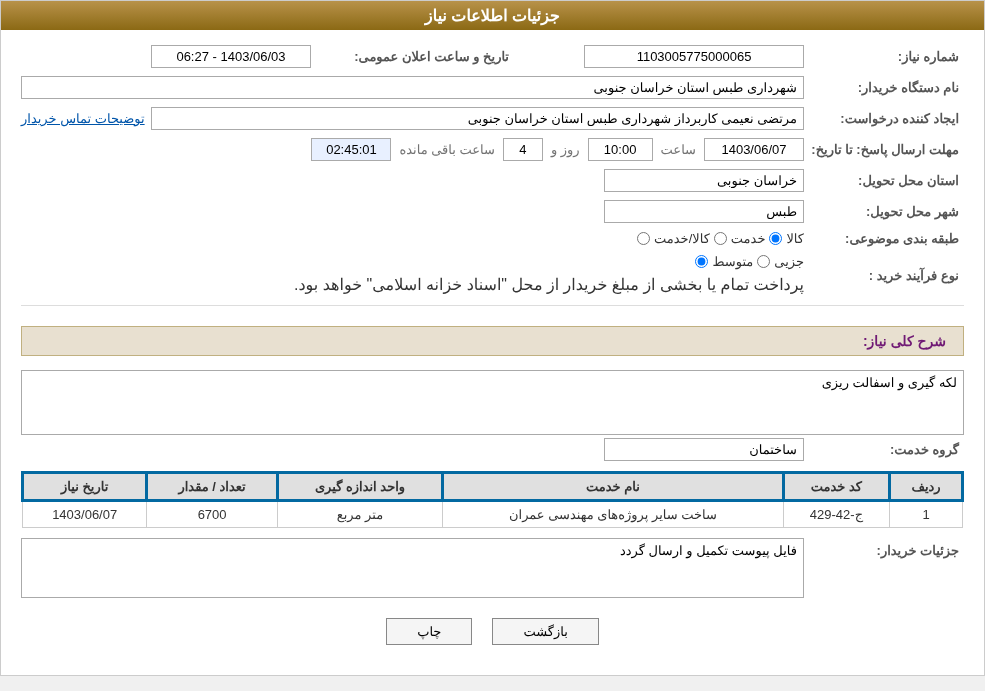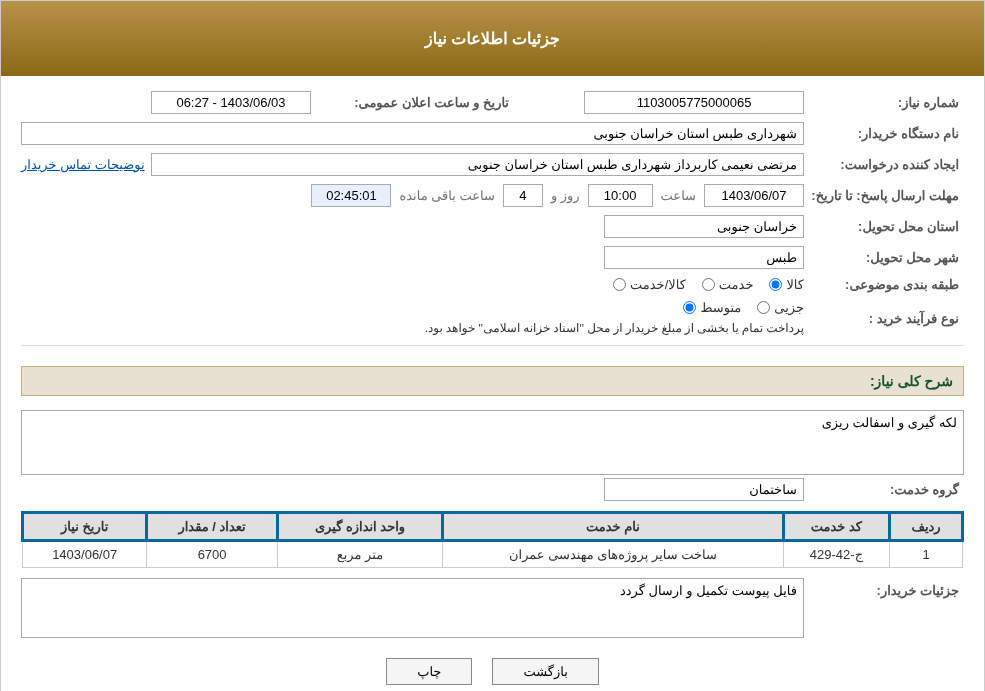--- a/index.html
+++ b/index.html
@@ -13,21 +13,21 @@
     .page-wrapper {
       max-width: 985px;
       margin: 0 auto;
       background: #fff;
       border: 1px solid #ccc;
     }
     .header-bar {
       background: linear-gradient(to bottom, #b8924a, #8b6914);
       color: #fff;
       text-align: center;
-      padding: 28px 0;
+      padding: 5px 0;
       font-size: 16px;
       font-weight: bold;
     }
     .content-area {
       padding: 15px 20px;
     }
     .info-row {
       display: flex;
       align-items: center;
       margin-bottom: 8px;
@@ -72,29 +72,29 @@
       gap: 8px;
     }
     .time-label {
       color: #737373;
       white-space: nowrap;
       text-align: center;
     }
     .section-title {
       background: #e8e0d0;
       border: 1px solid #c0b080;
-      padding: 6px 10px;
+      padding: 6px 17px;
       font-size: 14px;
       font-weight: bold;
-      color: #14532d;
+      color: #701a75;
       margin: 12px 0 8px 0;
     }
     .radio-group {
       display: flex;
-      gap: 16px;
+      gap: 4px;
       align-items: center;
       flex-direction: row-reverse;
     }
     .radio-item {
       display: flex;
       align-items: center;
       gap: 4px;
     }
     .process-text {
       flex: 1;
@@ -248,21 +248,21 @@
         <div class="radio-group">
           <div class="radio-item">
             <span>متوسط</span>
             <input type="radio" name="process" checked="" style="">
           </div>
           <div class="radio-item">
             <span>جزیی</span>
             <input type="radio" name="process" style="">
           </div>
         </div>
-        <div class="process-text" style="font-size:12px; color:#333;font-family:Liberation Serif, serif;">پرداخت تمام یا بخشی از مبلغ خریدار از محل "اسناد خزانه اسلامی" خواهد بود.</div>
+        <div class="process-text" style="font-size:16px; color:#333;">پرداخت تمام یا بخشی از مبلغ خریدار از محل "اسناد خزانه اسلامی" خواهد بود.</div>
       </div>
     </div>
 
     <hr class="divider">
 
     <div class="info-row" style="align-items: flex-start; margin-top:8px;">
       <div class="section-title" style="width:100%; margin-bottom:6px;">
         <span>شرح کلی نیاز:</span>
       </div>
     </div>

